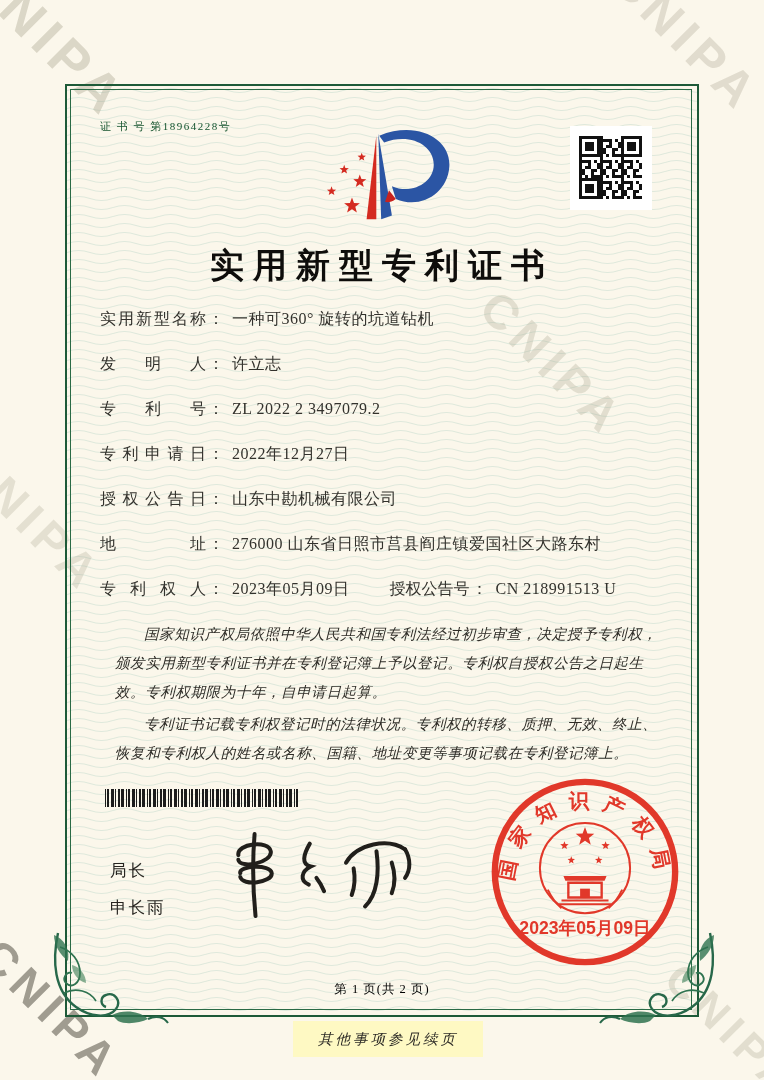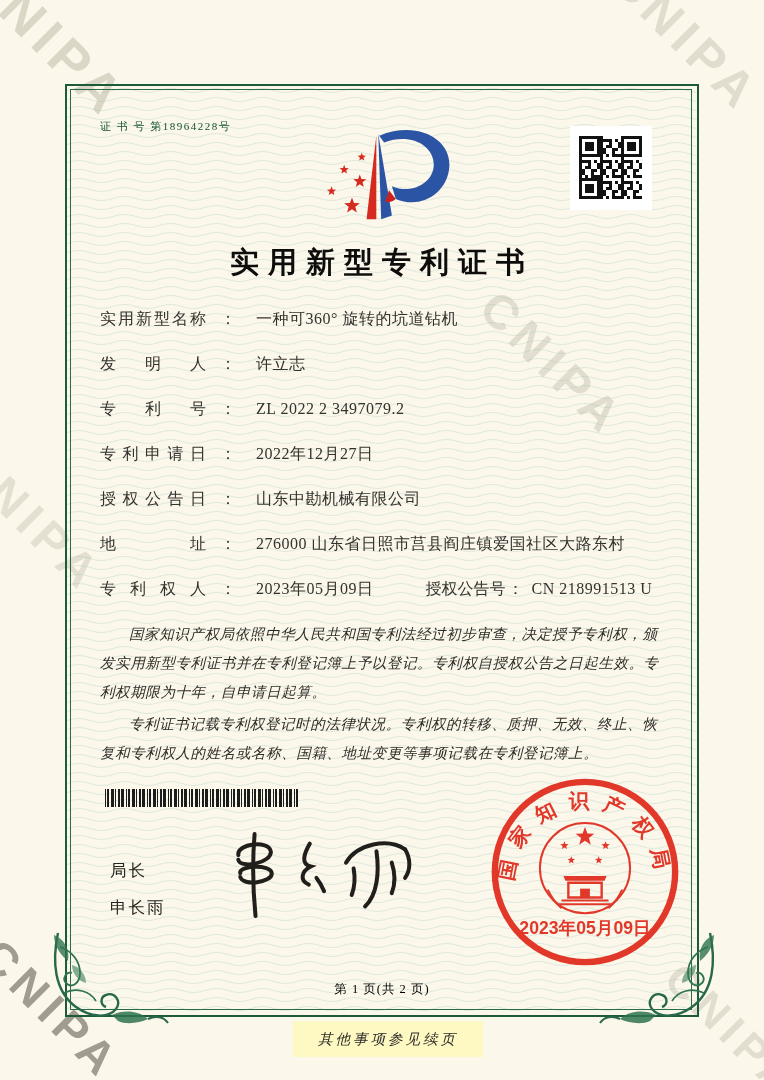--- a/index.html
+++ b/index.html
@@ -20,32 +20,32 @@
   .wm4{left:-60px;top:492px;font-size:48px;color:rgba(170,164,142,.28);}
   .wm5{left:-36px;top:982px;font-size:46px;color:rgba(104,100,88,.62);}
   .wm6{left:648px;top:1006px;font-size:44px;color:rgba(170,164,142,.30);}
   .cert-no{position:absolute;left:100px;top:119px;z-index:3;font-size:11px;
       color:#14532d;letter-spacing:1.5px;}
   .logo{position:absolute;left:315px;top:121px;z-index:3;}
   .qr-box{position:absolute;left:570px;top:126px;width:82px;height:84px;
       background:#ffffff;z-index:3;}
   .qr-box svg{position:absolute;left:9px;top:10px;}
   .title{position:absolute;left:0;top:243px;width:764px;z-index:3;text-align:center;
-      font-size:29px;font-weight:700;color:#0e0d0b;letter-spacing:9px;margin:0;}
+      font-size:34px;font-weight:700;color:#0e0d0b;letter-spacing:9px;margin:0;}
   .fields{position:absolute;left:100px;top:308px;width:580px;z-index:3;
       font-size:16px;color:#33322d;}
-  .frow{height:45px;display:flex;align-items:flex-start;line-height:22px;gap:12px;}
+  .frow{height:45px;display:flex;align-items:flex-start;line-height:22px;}
   .flabel{display:inline-block;width:106px;text-align:justify;text-align-last:justify;}
   .fcolon{display:inline-block;margin:0 8px 0 2px;}
   .fvalue{letter-spacing:.5px;}
   .pair2{margin-left:40px;display:flex;}
   .pair2 .flabel2{display:inline-block;}
   .bodytext{position:absolute;left:100px;top:620px;width:568px;z-index:3;
       font-size:14.5px;line-height:29px;color:#2e2c27;font-style:italic;letter-spacing:.6px;}
-  .bodytext p{margin:0 0 3px 0;text-indent:2em;}
+  .bodytext p{margin:0 0 3px 15px;text-indent:2em;}
   .barcode{position:absolute;left:105px;top:789px;z-index:3;}
   .signer{position:absolute;left:110px;top:852px;z-index:3;
       font-family:"Liberation Sans","DejaVu Sans",sans-serif;
       font-size:16.5px;color:#262420;letter-spacing:2px;line-height:37px;}
   .signature{position:absolute;left:226px;top:826px;z-index:3;}
   .seal{position:absolute;left:487px;top:774px;z-index:4;}
   .pagenum{position:absolute;left:0;top:981px;width:764px;z-index:3;text-align:center;
       font-size:12.5px;color:#000000;letter-spacing:1px;}
   .contnote{position:absolute;left:293px;top:1021px;width:190px;height:36px;z-index:3;
       background:#fef9c3;display:flex;align-items:center;justify-content:center;

